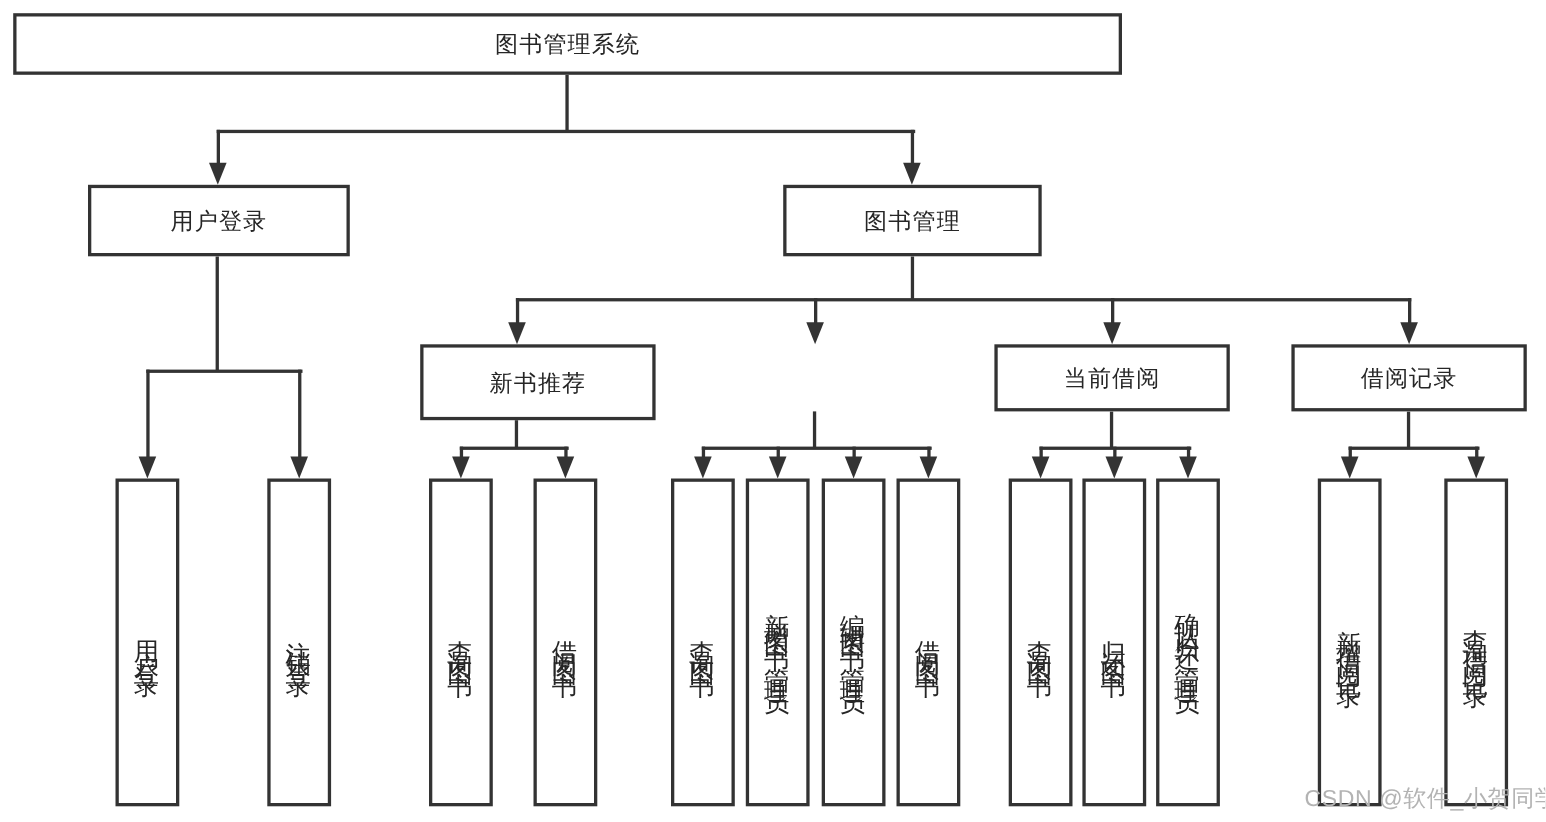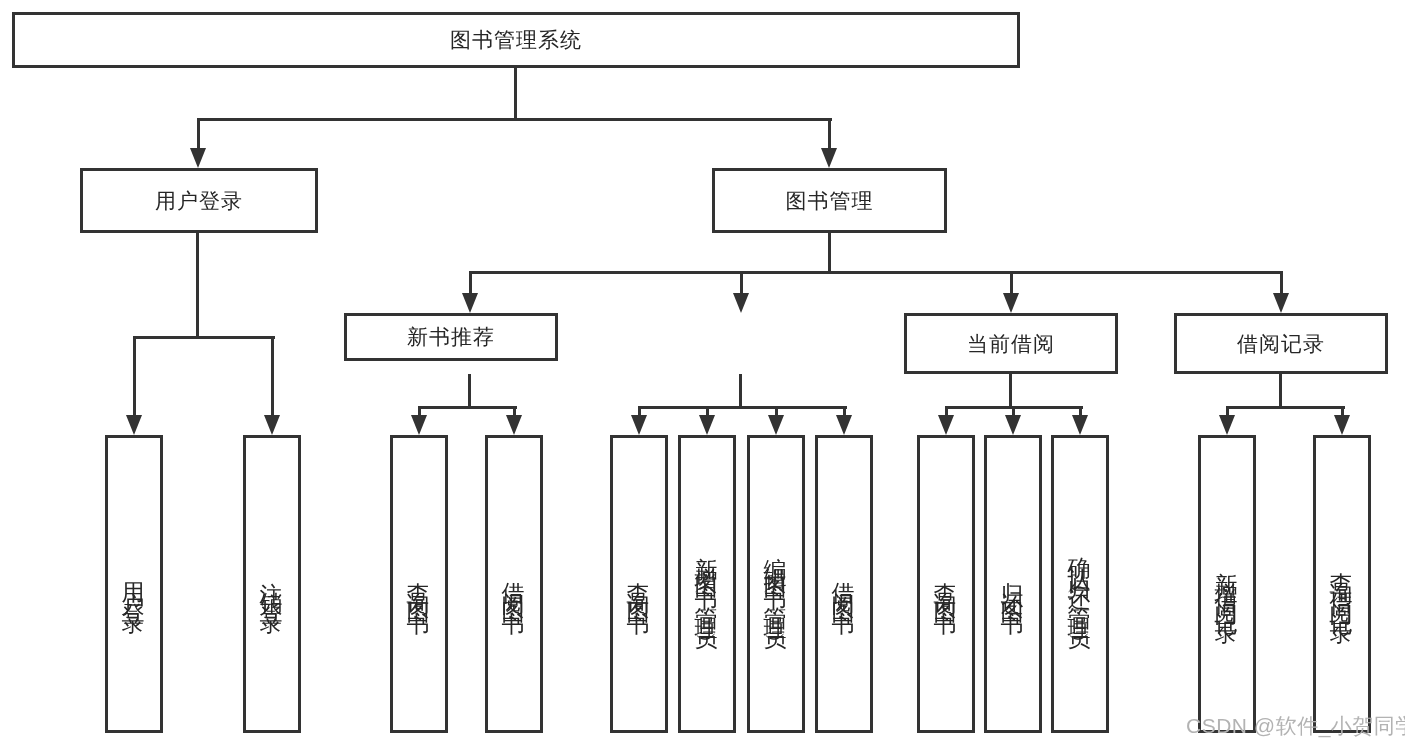--- a/index.html
+++ b/index.html
@@ -36,21 +36,21 @@
     <span>图书管理系统</span>
   </div>
 
   <div class="node h" style="left:80px;top:168px;width:238px;height:65px">
     <span>用户登录</span>
   </div>
   <div class="node h" style="left:712px;top:168px;width:235px;height:65px">
     <span>图书管理</span>
   </div>
 
-  <div class="node h" style="left:344px;top:313px;width:214px;height:48px">
+  <div class="node h" style="left:382px;top:313px;width:214px;height:69px">
     <span>新书推荐</span>
   </div>
   <div class="node h" style="left:1174px;top:313px;width:214px;height:61px">
     <span>借阅记录</span>
   </div>
   <div class="node h" style="left:904px;top:313px;width:214px;height:61px">
     <span>当前借阅</span>
   </div>
 
   <div class="node v" style="left:105px;top:435px;width:58px;height:298px">

